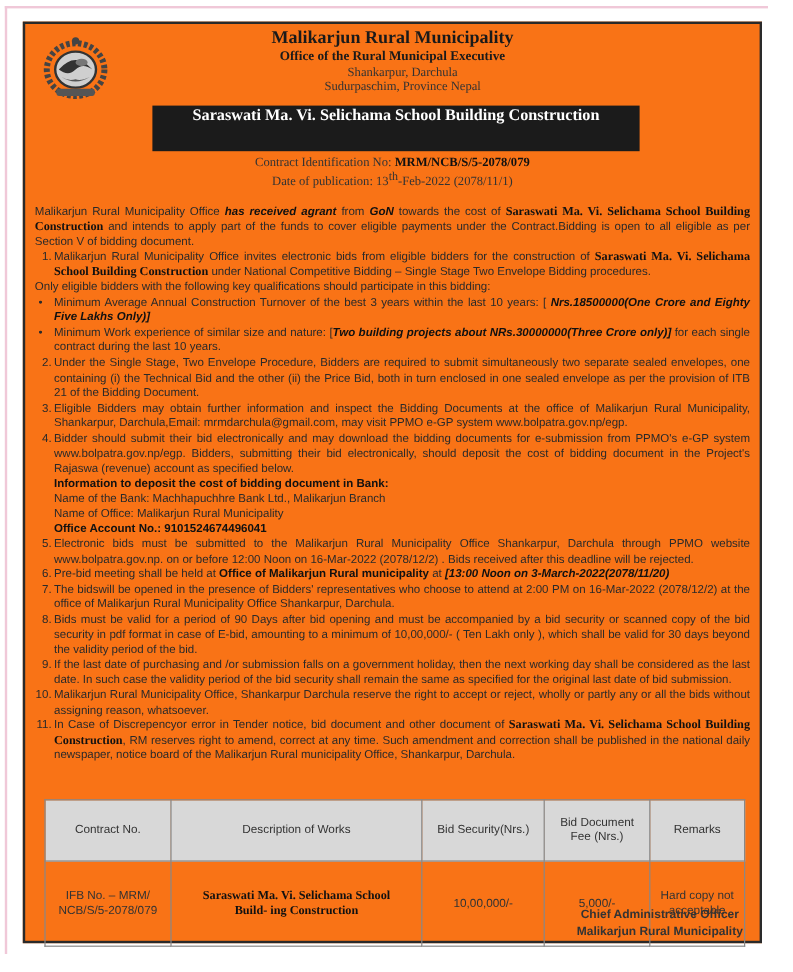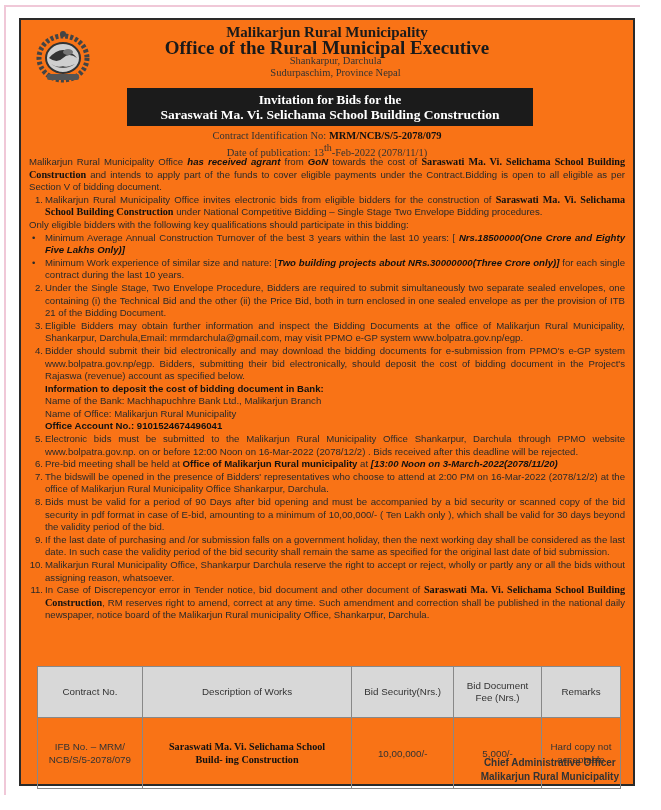--- a/index.html
+++ b/index.html
@@ -9,32 +9,32 @@
   }
   .pink-top2 { position:absolute; left:4px; top:5px; width:636px; height:2px; background:#f0c8d8; }
   .pink-left { position:absolute; left:4px; top:5px; width:2px; height:790px; background:#f0c8d8; }
   .notice {
     position:absolute; left:19px; top:18px; width:616px; height:768px;
     border:2px solid #2a2a2a; box-sizing:border-box; background:#f97316;
   }
   .emblem { position:absolute; left:12px; top:8px; width:60px; height:58px; }
   .hdr { position:absolute; left:0; right:0; top:4px; text-align:center; font-family:"Liberation Serif", serif; }
   .hdr .l1 { font-size:15px; font-weight:bold; line-height:16px; color:#1a1a1a; }
-  .hdr .l2 { font-size:19px; font-weight:bold; line-height:15px; color:#1a1a1a; }
+  .hdr .l2 { font-size:11px; font-weight:bold; line-height:15px; color:#1a1a1a; }
   .hdr .l3, .hdr .l4 { font-size:10.5px; line-height:12px; color:#333;margin-left:17px; }
   .titlebar {
     position:absolute; left:106px; top:68px; width:406px; height:38px; background:#1b1b1b;
     color:#fff; text-align:center; font-family:"Liberation Serif", serif; font-weight:bold;
   }
   .titlebar .t1 { font-size:13px; line-height:15px; padding-top:4px; }
   .titlebar .t2 { font-size:13.5px; line-height:16px; }
   .meta { position:absolute; left:0; right:0; top:110px; text-align:center; font-family:"Liberation Serif", serif; font-size:10.5px; line-height:12px; color:#333; }
   .meta b { color:#111; }
   .body {
-    position:absolute; left:8px; right:8px; top:136px;
+    position:absolute; left:8px; right:8px; top:151px;
     font-size:9.6px; line-height:12.6px; color:#2a2a2a; text-align:justify;
   }
   .serifb { font-family:"Liberation Serif", serif; font-weight:bold; color:#111; font-size:10.2px; }
   .bi { font-weight:bold; font-style:italic; color:#111; }
   .b { font-weight:bold; color:#111; }
   .item { position:relative; padding-left:16px; }
   .item .n { position:absolute; left:0; top:0; width:14px; text-align:right; }
   .bullet { position:relative; padding-left:16px; }
   .bullet .d { position:absolute; left:3px; top:0; }
   table.bids {
@@ -67,21 +67,20 @@
   </div>
 
   <div class="hdr">
     <div class="l1">Malikarjun Rural Municipality</div>
     <div class="l2">Office of the Rural Municipal Executive</div>
     <div class="l3">Shankarpur, Darchula</div>
     <div class="l4">Sudurpaschim, Province Nepal</div>
   </div>
 
   <div class="titlebar">
-    <div class="t1">Invitation for Bids for the</div>
     <div class="t2">Saraswati Ma. Vi. Selichama School Building Construction</div>
   </div>
 
   <div class="meta">
     <div>
       <span>Contract Identification No: </span><b>MRM/NCB/S/5-2078/079</b>
     </div>
     <div>
       <span>Date of publication: </span><span>13</span><sup style="font-size:10px">th</sup><span>-Feb-2022 (2078/11/1)</span>
     </div>

